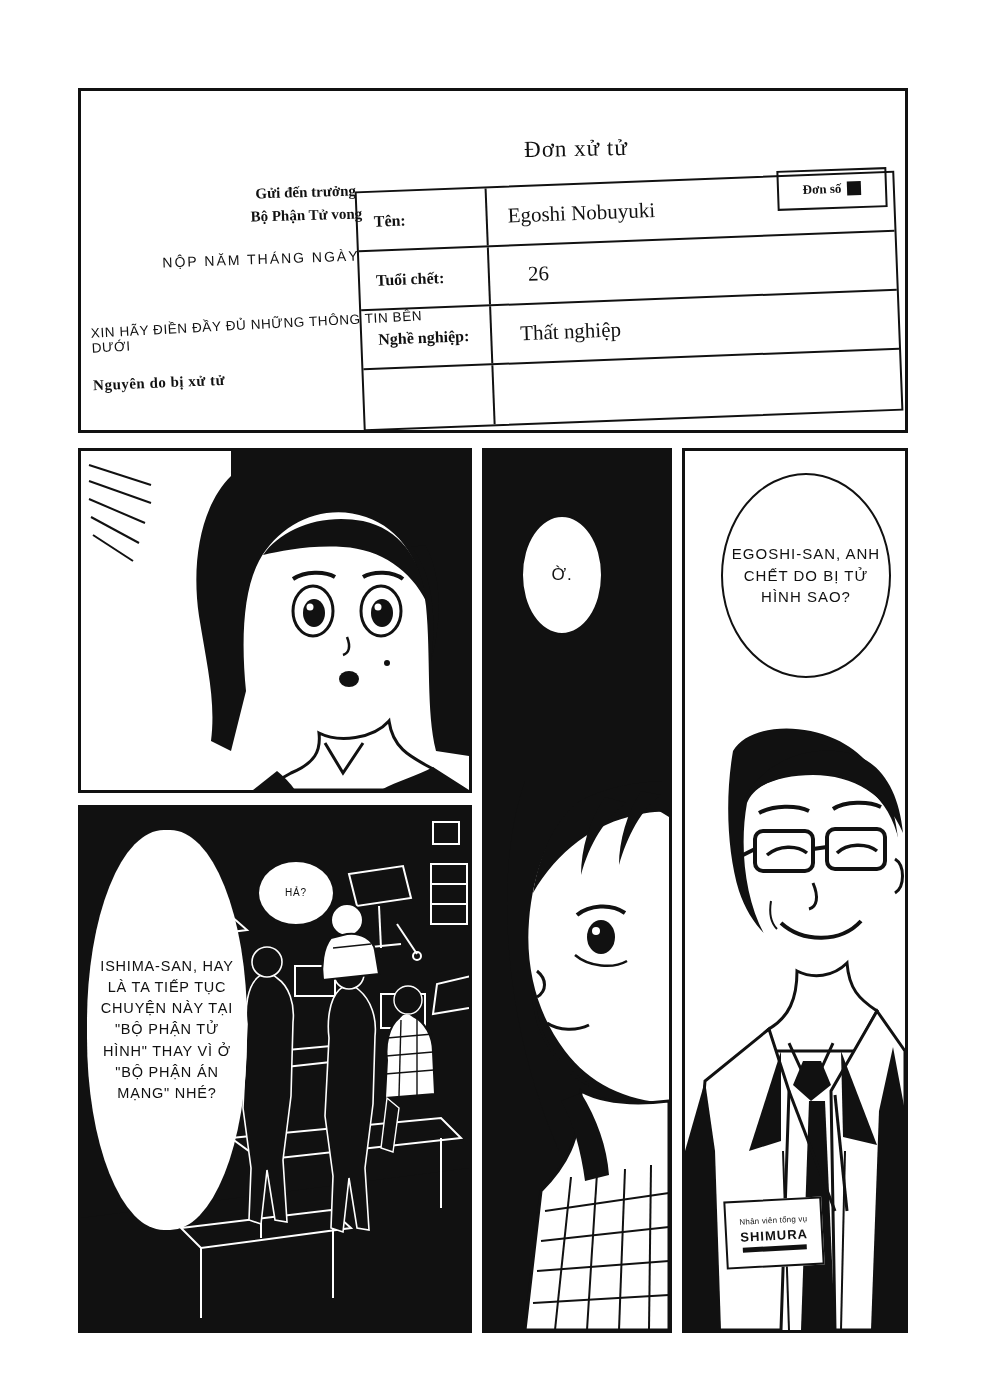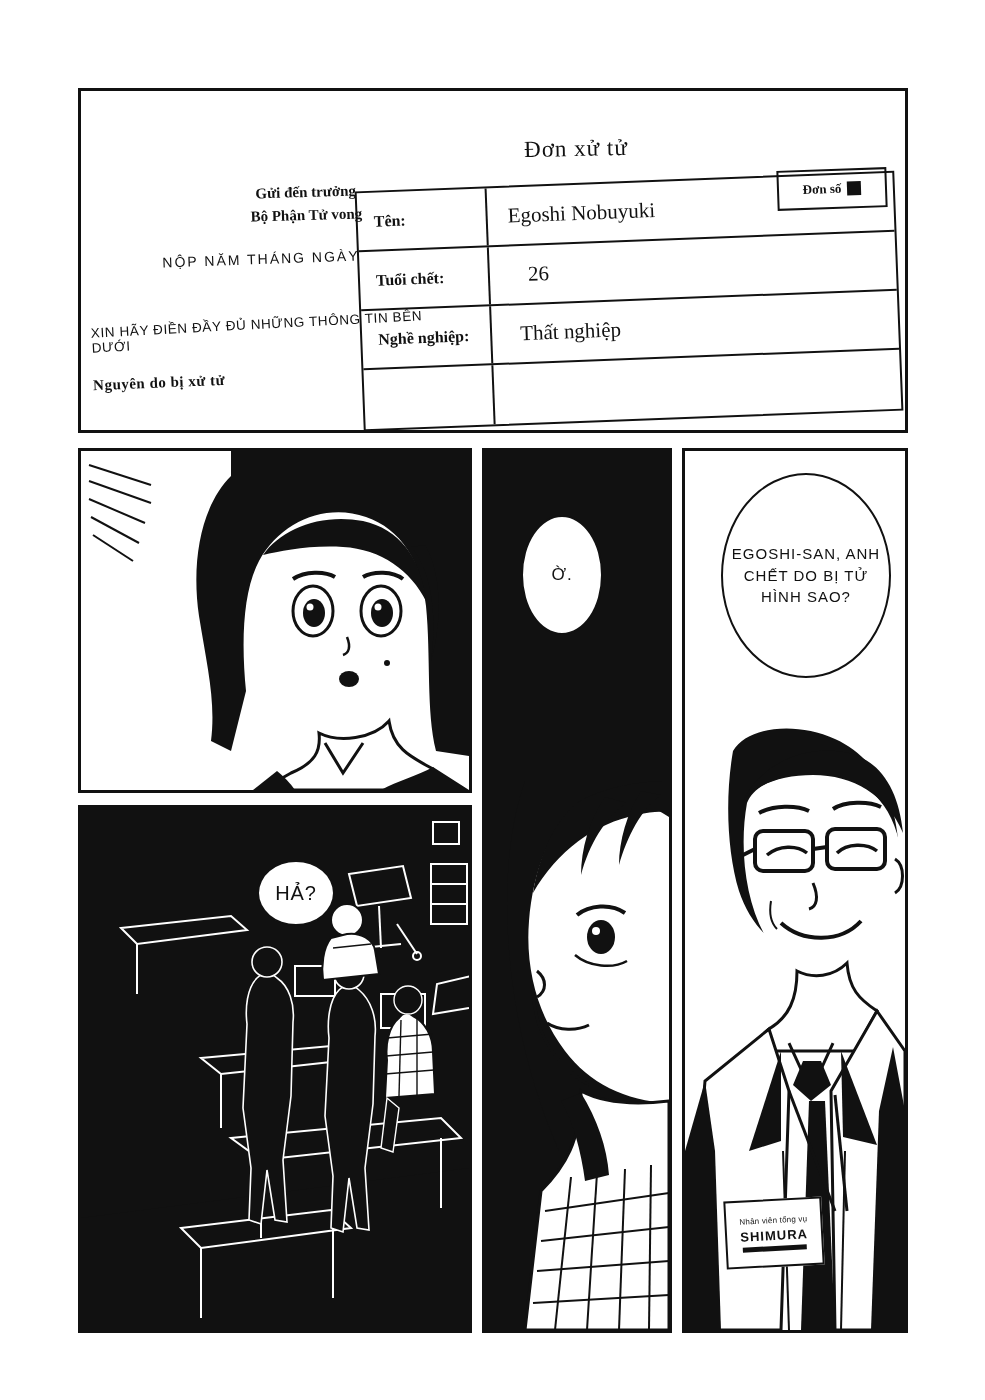--- a/index.html
+++ b/index.html
@@ -93,21 +93,21 @@
   .b-sau {
     left:8px; top:132px; width:140px; height:198px; font-size:14.5px;
     border:none; background:#fff; border-radius:50% 50% 45% 45%;
   }
   .b-o { left:36px; top:64px; width:82px; height:120px; font-size:17px; }
   .b-ego { left:36px; top:22px; width:170px; height:205px; font-size:15px; letter-spacing:1px; }
   .b-ishi {
     left:6px; top:22px; width:160px; height:400px; font-size:14.5px;
     border:none; background:#fff; border-radius:48%;
   }
-  .b-ha { left:176px; top:52px; width:78px; height:66px; font-size:20px; }
+  .b-ha { left:176px; top:52px; width:78px; height:66px; font-size:10px; }
 
   
   .badge {
     position:absolute; left:40px; top:748px; width:98px; height:68px;
     background:#fff; border:2px solid #111; transform:rotate(-3deg);
     display:flex; flex-direction:column; align-items:center; justify-content:center; gap:3px;
   }
   .badge .role { font-size:8px; letter-spacing:0.2px; }
   .badge .nm { font-size:13px; font-weight:700; letter-spacing:1px; }
   .badge .bar { width:64px; height:5px; background:#111; }
@@ -383,16 +383,17 @@
         <rect x="350" y="56" width="36" height="60"></rect>
         <path d="M350 76 L386 76"></path>
           <path d="M350 96 L386 96"></path>
       </g>
 
       <g stroke="#ffffff" stroke-width="2" fill="none">
         <rect x="352" y="14" width="26" height="22"></rect>
       </g>
     </svg>
 
+    <div class="bubble b-ishi nb">ISHIMA-SAN, HAY LÀ TA TIẾP TỤC CHUYỆN NÀY TẠI "BỘ PHẬN TỬ HÌNH" THAY VÌ Ở "BỘ PHẬN ÁN MẠNG" NHÉ?</div>
     <div class="bubble b-ha">HẢ?</div>
   </div>
 
 </div>
 
 </body></html>

